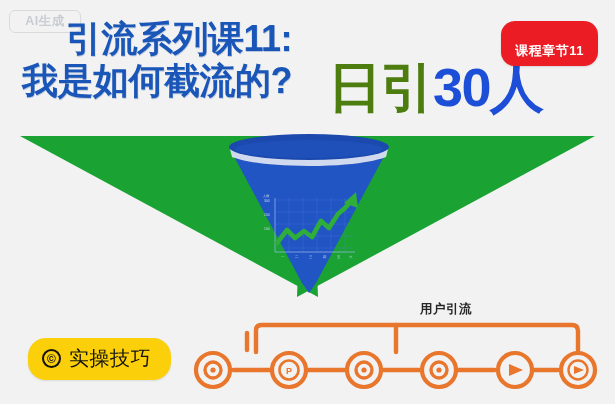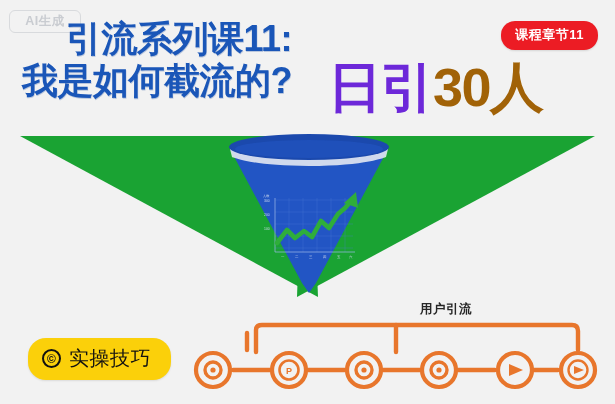--- a/index.html
+++ b/index.html
@@ -30,21 +30,21 @@
     z-index:3;
     user-select:none;
   }
 
   
   .chapter-badge {
     position:absolute; right:17px; top:21px;
     background:#ec1c24;
     color:#ffffff;
     font-size:13px; font-weight:bold;
-    padding:5px 14px 6px 14px;
+    padding:21px 14px 6px 14px;
     border-radius:14px;
     letter-spacing:0.5px;
     z-index:6;
     white-space:nowrap;
     box-shadow:0 1px 2px rgba(0,0,0,0.12);
   }
 
   
   .headline { position:absolute; left:22px; top:18px; z-index:5;text-align:right; }
   .hl-line {
@@ -60,22 +60,22 @@
   .hl-big {
     position:absolute;
     left:328px; top:60px;
     font-size:54px;
     font-weight:bold;
     letter-spacing:-1.5px;
     line-height:1;
     white-space:nowrap;
     z-index:5;
   }
-  .hl-green { color:#6d28d9; }
-  .hl-blue  { color:#a16207; }
+  .hl-green { color:#4d7c0f; }
+  .hl-blue  { color:#1d4ed8; }
 
   
   .wing { position:absolute; z-index:1; }
   .wing svg { display:block; }
 
   
   .funnel { position:absolute; left:226px; top:133px; width:166px; height:160px; z-index:2; }
   .funnel svg { display:block; }
 
   .funnel-label {

